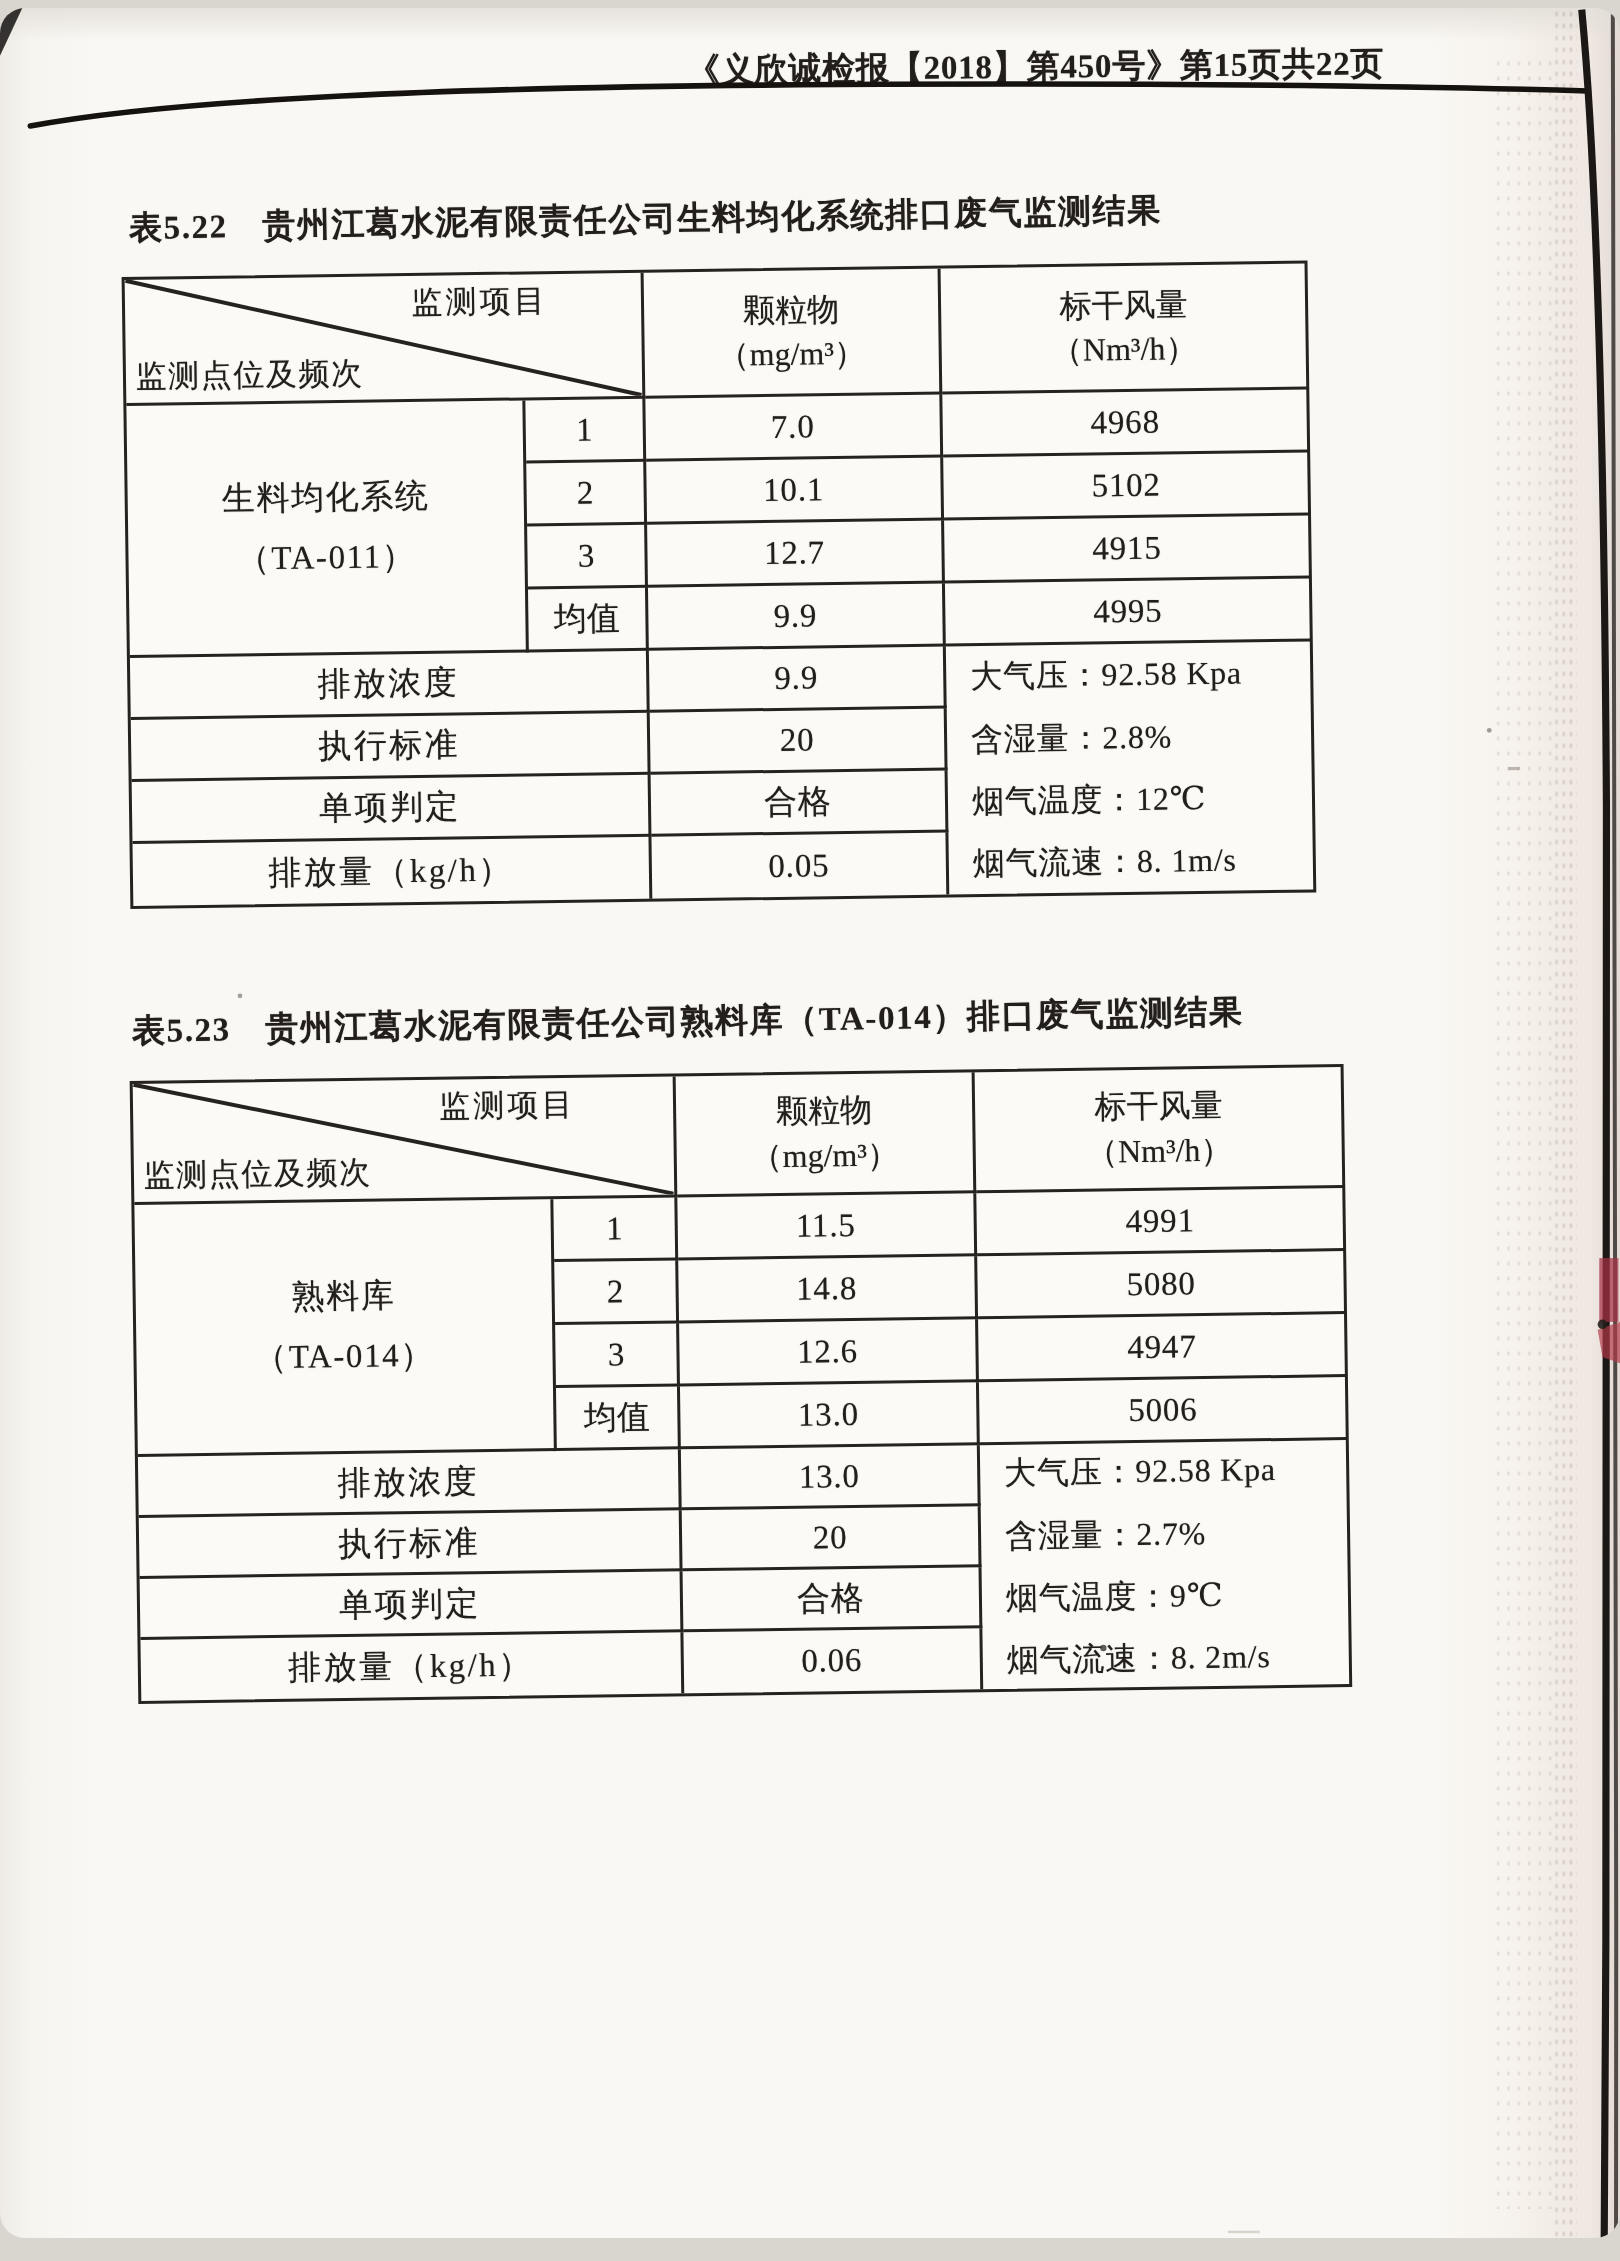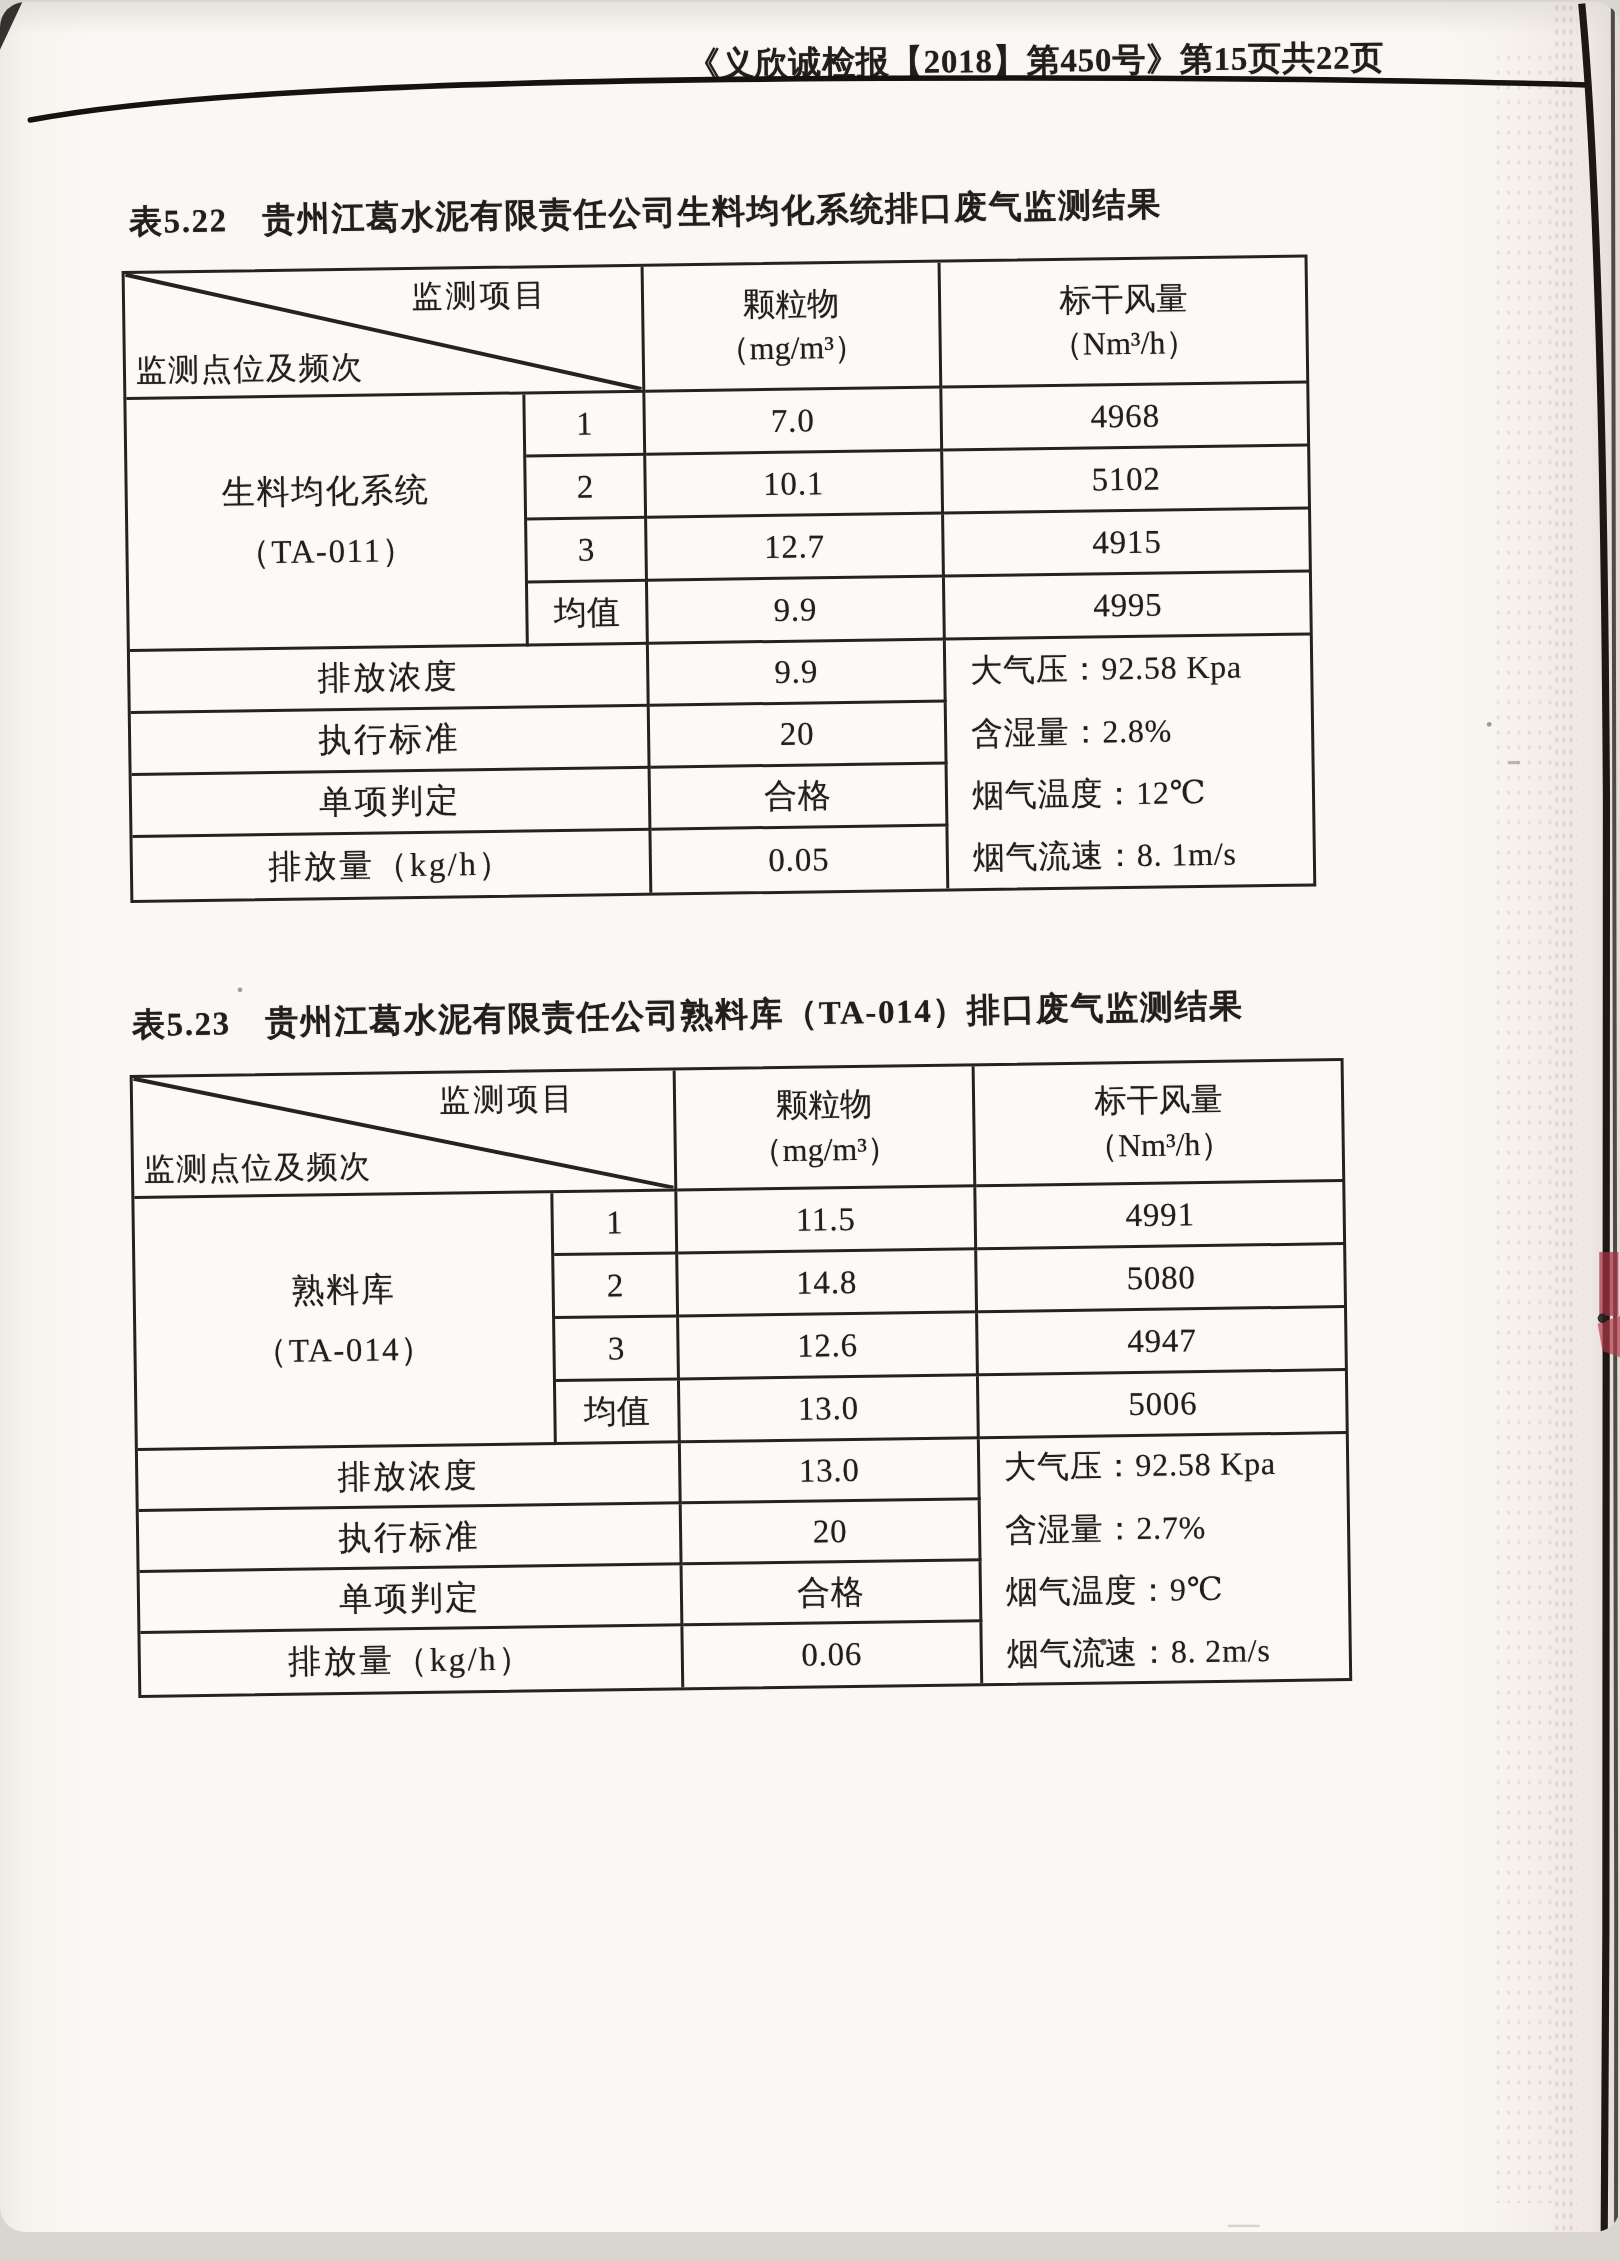--- a/index.html
+++ b/index.html
@@ -1,20 +1,20 @@
 <!DOCTYPE html>
 <html style="font-size:12.8px"><head>
 <meta charset="utf-8">
 <style>
   * { box-sizing: border-box; margin: 0; padding: 0; }
   html,body { background:#d9d6d0; }
   .page {
     position: relative;
     width: 1620px; height: 2230px;
-    margin: 2px auto;
+    margin: 8px auto;
     overflow: hidden;
     background:
       linear-gradient(180deg, rgba(226,222,216,.85) 0px, rgba(250,248,244,0) 33px),
       linear-gradient(90deg, #eeebe5 0px, #f6f4ef 27px, #faf8f4 88px, #faf8f4 1435px, #f6f1eb 1523px, #efe7e1 1591px, #e3dad4 1620px);
     font-family: "Liberation Serif", "DejaVu Serif", serif;
     color: #211e1b;
     border-radius: 25px;
   }
   .soft { text-shadow: 0 0 1px rgba(45,38,30,.55); }
 

